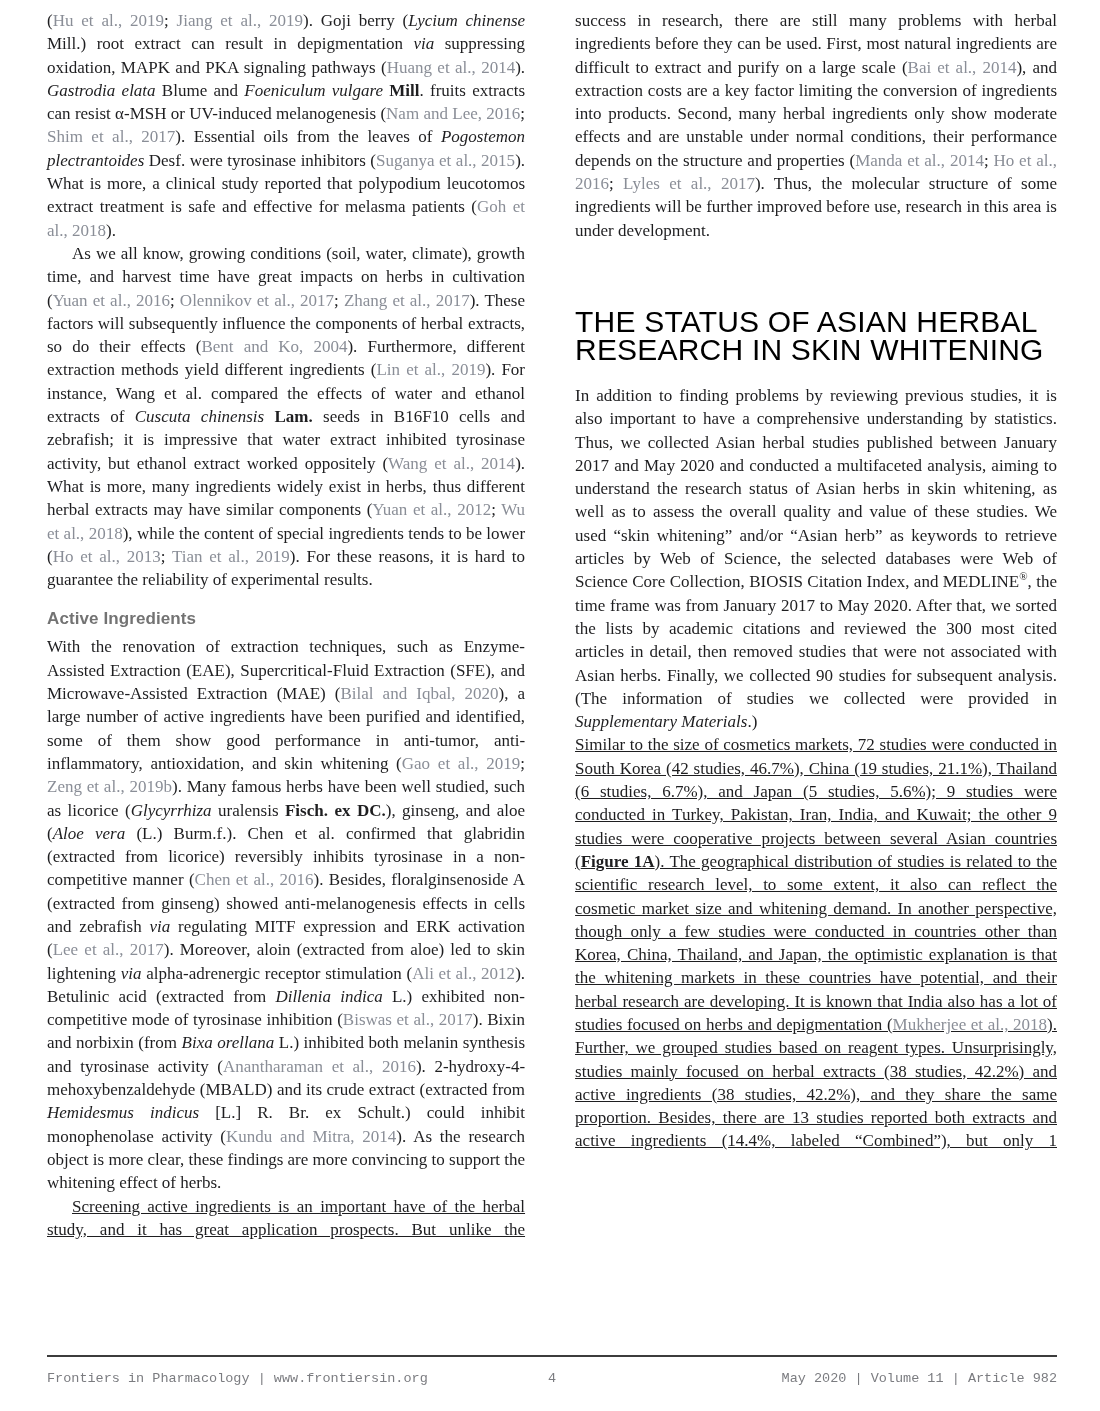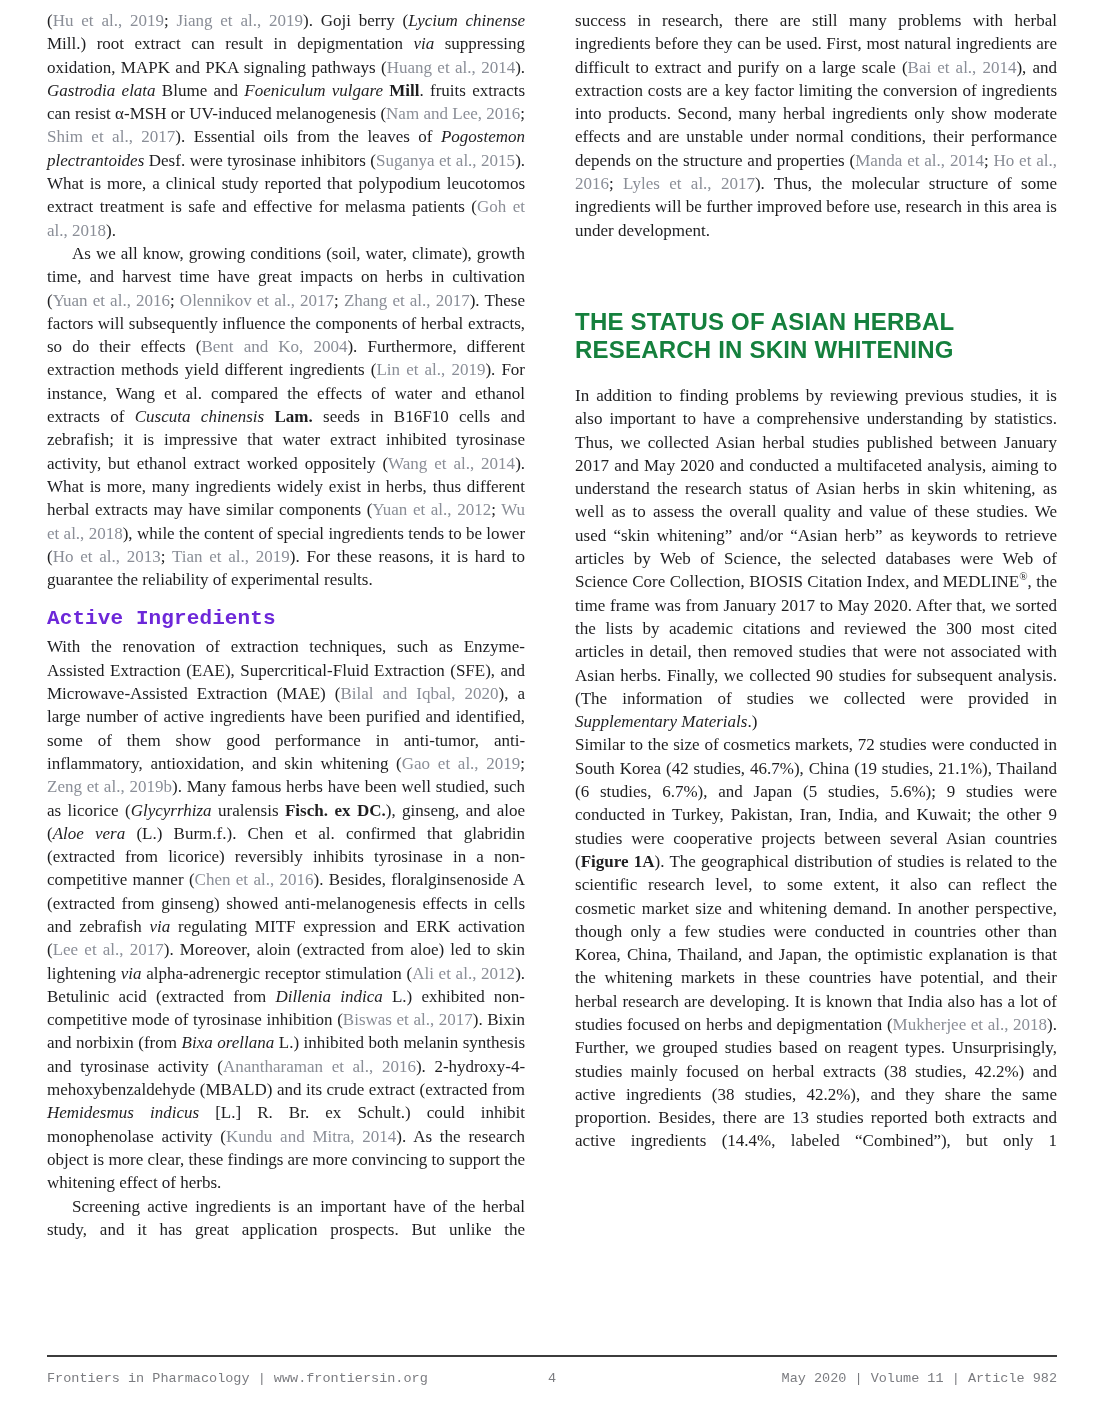--- a/index.html
+++ b/index.html
@@ -11,29 +11,29 @@
     position:absolute; left:47px; top:9px; width:1010px;
     display:flex; gap:26px;
   }
   .col-left  { width:490px; }
   .col-right { width:494px;margin-left:24px; }
   p.body-para {
     margin:0; font-size:17px; line-height:23.3px; text-align:justify;
     color:#1e1e20; font-family:"Liberation Serif", serif;
   }
   p.body-para.indent { text-indent:25px; }
-  p.body-para.last-justify { text-align-last:justify; }
+  p.body-para.last-justify { text-align-last:justify;text-decoration:underline; }
   .section-heading {
-    font-family:"Liberation Sans", sans-serif; font-weight:bold;
-    font-size:24px; line-height:28.5px; color:#15803d;
+    font-family:"Liberation Sans", sans-serif; font-weight:normal;
+    font-size:30px; line-height:28.5px; color:#000000;
     margin:66px 0 19px 0; letter-spacing:0.2px;
   }
   .subsection-heading {
-    font-family:Liberation Mono, monospace; font-weight:bold;
-    font-size:21px; line-height:25px; color:#6d28d9;
+    font-family:Liberation Sans, sans-serif; font-weight:bold;
+    font-size:17px; line-height:25px; color:#737373;
     margin:15px 0 4px 0; letter-spacing:0.1px;
   }
   .run-i  { font-style:italic; }
   .run-b  { font-weight:bold; }
   .run-c  { color:#8a8e97; }
   .run-sup{ vertical-align:super; font-size:11px; line-height:0; }
   .footer-rule {
     position:absolute; left:47px; width:1010px; top:1355px;
     height:0; border-top:2px solid #3c3c3c;
   }

